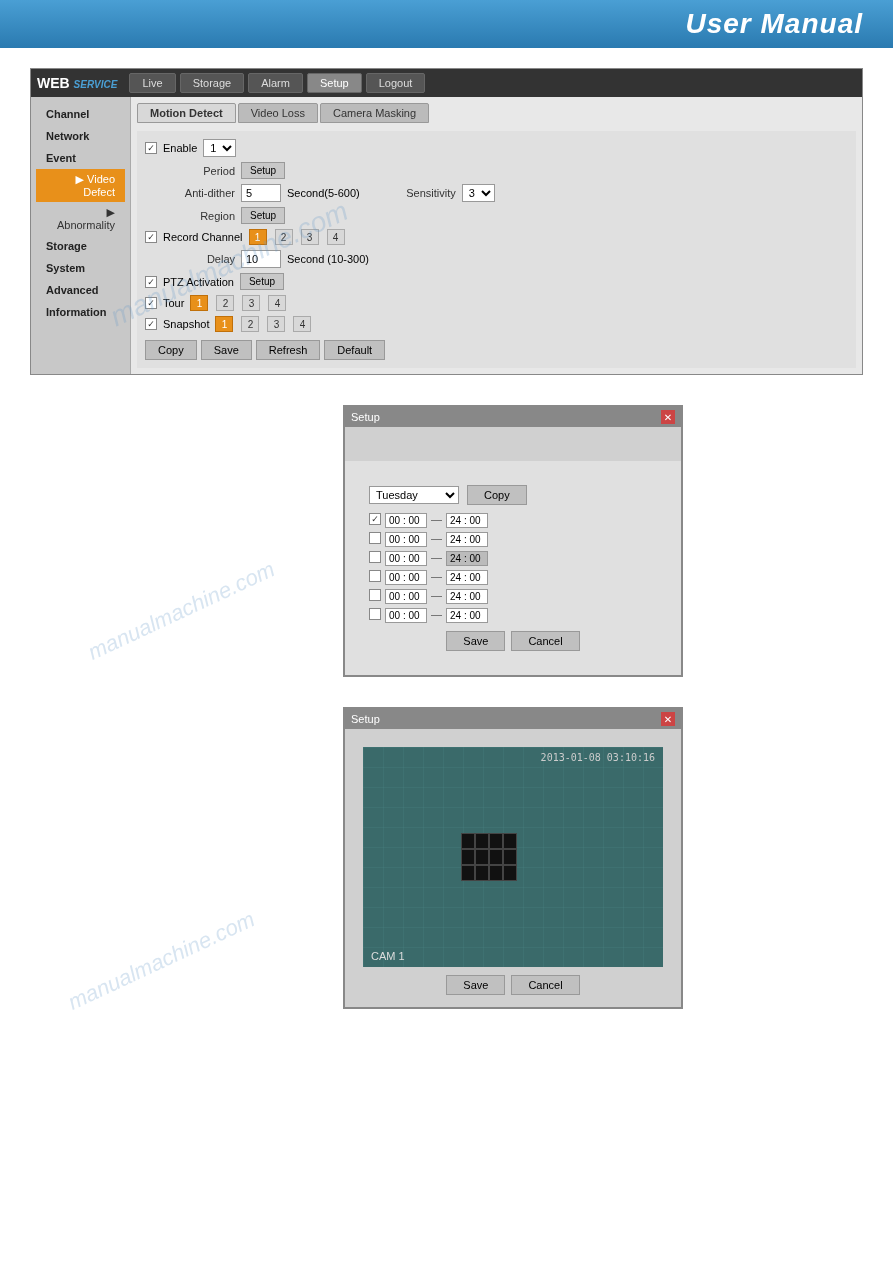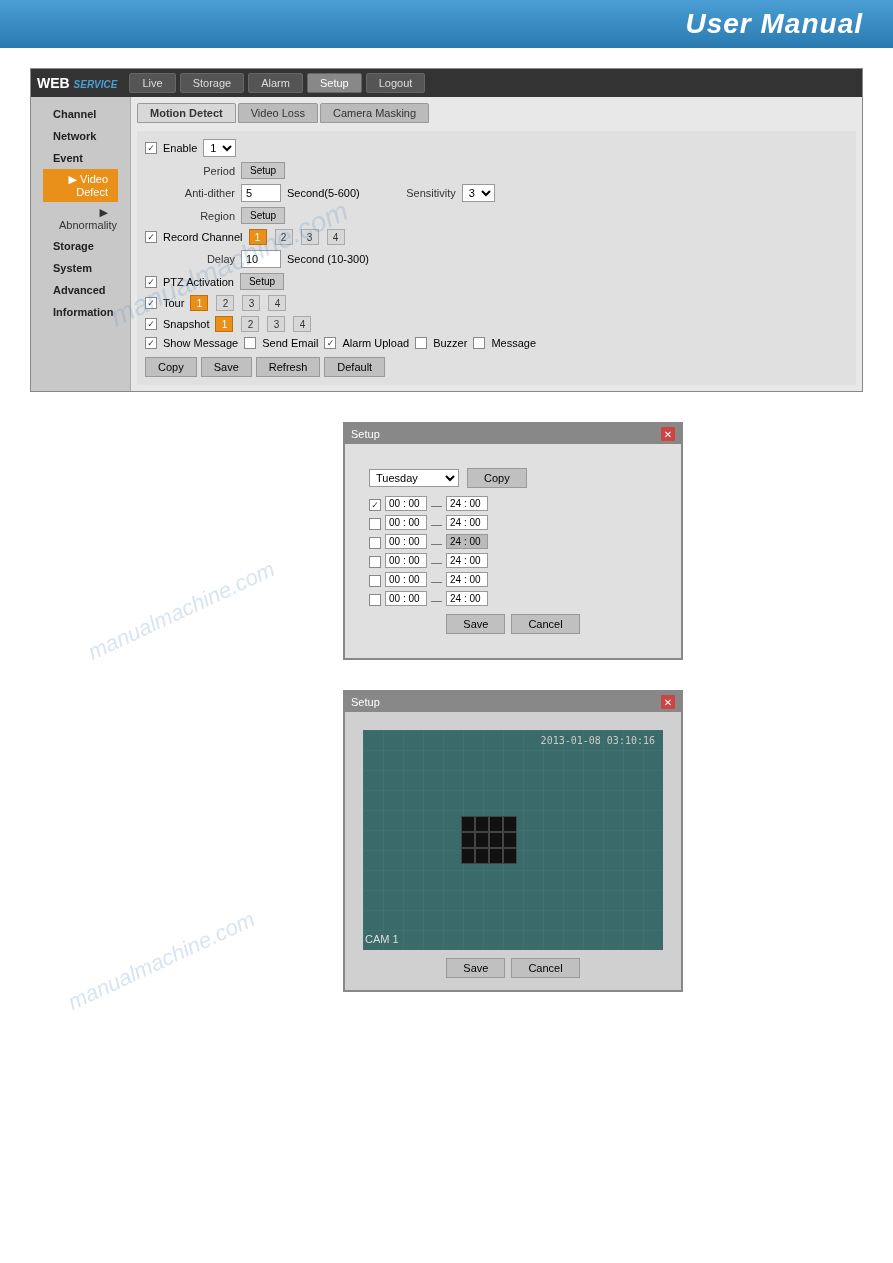--- a/index.html
+++ b/index.html
@@ -76,21 +76,21 @@
 
     
     .main-layout {
       display: flex;
     }
 
     
     .sidebar {
       width: 100px;
       background: #c8c8c8;
-      padding: 6px 12px;
+      padding: 6px 5px;
       border-right: 1px solid #aaa;
     }
     .sidebar-item {
       padding: 4px 10px;
       font-size: 11px;
       color: #333;
       cursor: pointer;
     }
     .sidebar-item.active {
       background: #e8901a;
@@ -231,24 +231,25 @@
       height: 14px;
       font-size: 10px;
       cursor: pointer;
       display: flex;
       align-items: center;
       justify-content: center;
     }
     .dialog-content {
       padding: 24px;
       background: #e0e0e0;
+      margin-top: 34px;
     }
     .schedule-row {
       display: flex;
-      align-items: flex-end;
+      align-items: flex-start;
       gap: 4px;
       margin-bottom: 4px;
       font-size: 11px;
     }
     .time-input {
       background: #fff;
       border: 1px solid #999;
       padding: 1px 3px;
       font-size: 10px;
       width: 42px;
@@ -290,21 +291,21 @@
       position: absolute;
       top: 5px;
       right: 8px;
       color: #ccc;
       font-size: 10px;
       font-family: monospace;
     }
     .camera-label {
       position: absolute;
       bottom: 5px;
-      left: 2px;
+      left: 8px;
       color: #ddd;
       font-size: 11px;
     }
     .grid-lines {
       position: absolute;
       top: 0; left: 0; right: 0; bottom: 0;
     }
     .motion-block {
       position: absolute;
       top: 50%;
@@ -469,32 +470,20 @@
 
           <div class="form-row">
             <div class="checkbox-styled checked"></div>
             <span>Snapshot</span>
             <span class="channel-btn">1</span>
             <span class="channel-btn inactive">2</span>
             <span class="channel-btn inactive">3</span>
             <span class="channel-btn inactive">4</span>
           </div>
 
-          <div class="form-row">
-            <div class="checkbox-styled checked"></div>
-            <span>Show Message</span>
-            <div class="checkbox-styled"></div>
-            <span>Send Email</span>
-            <div class="checkbox-styled checked"></div>
-            <span>Alarm Upload</span>
-            <div class="checkbox-styled"></div>
-            <span>Buzzer</span>
-            <div class="checkbox-styled"></div>
-            <span>Message</span>
-          </div>
 
           <div class="action-btns">
             <button class="action-btn">Copy</button>
             <button class="action-btn">Save</button>
             <button class="action-btn">Refresh</button>
             <button class="action-btn">Default</button>
           </div>
 
         </div>
       </div>

